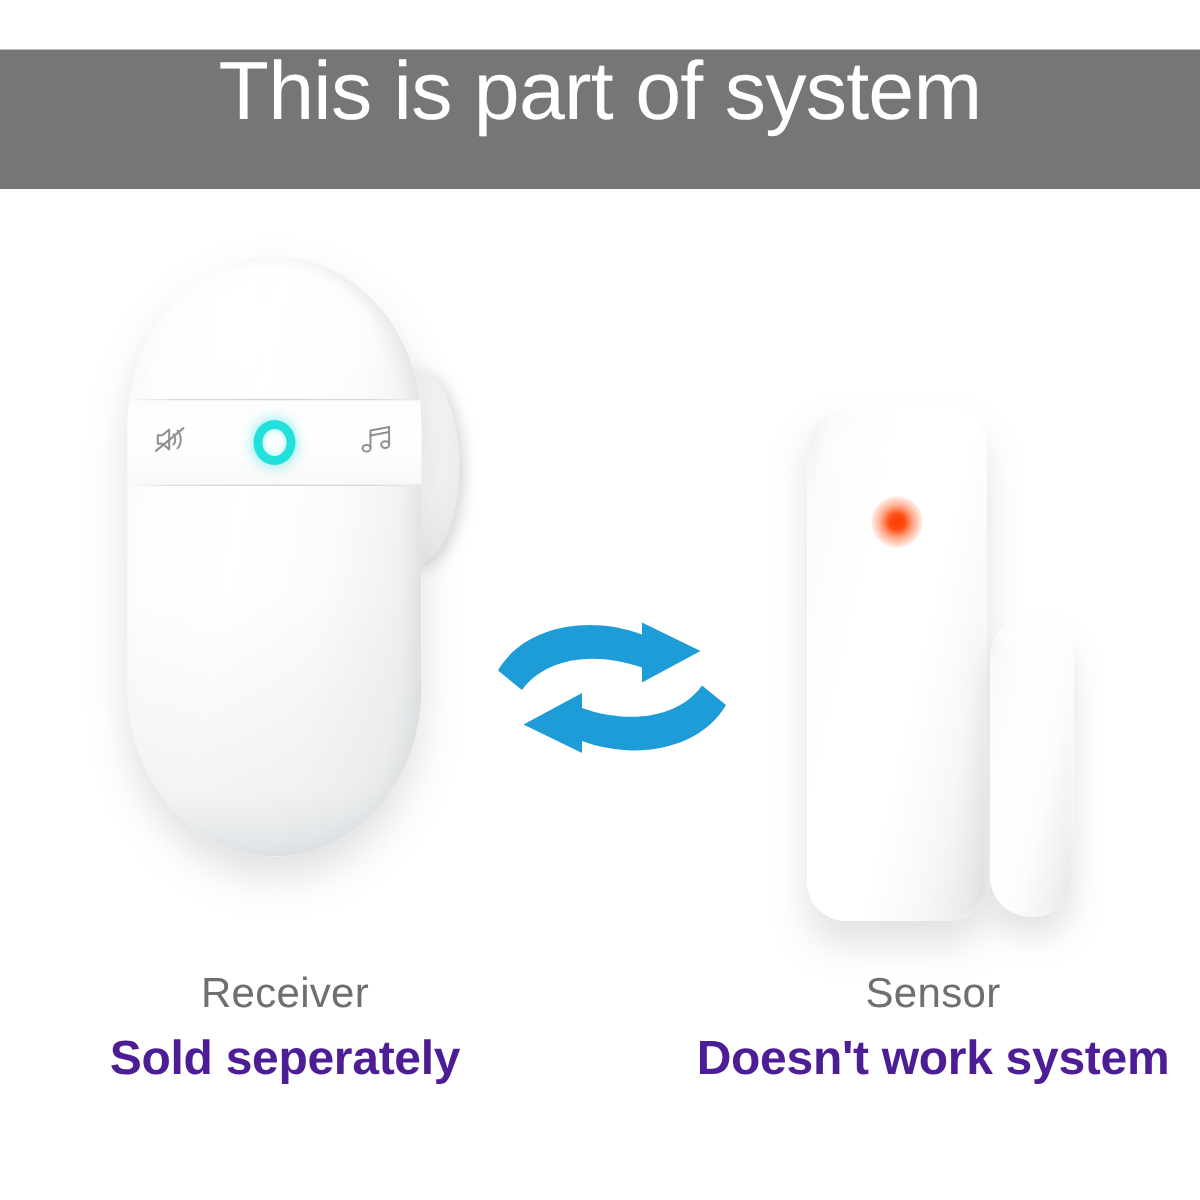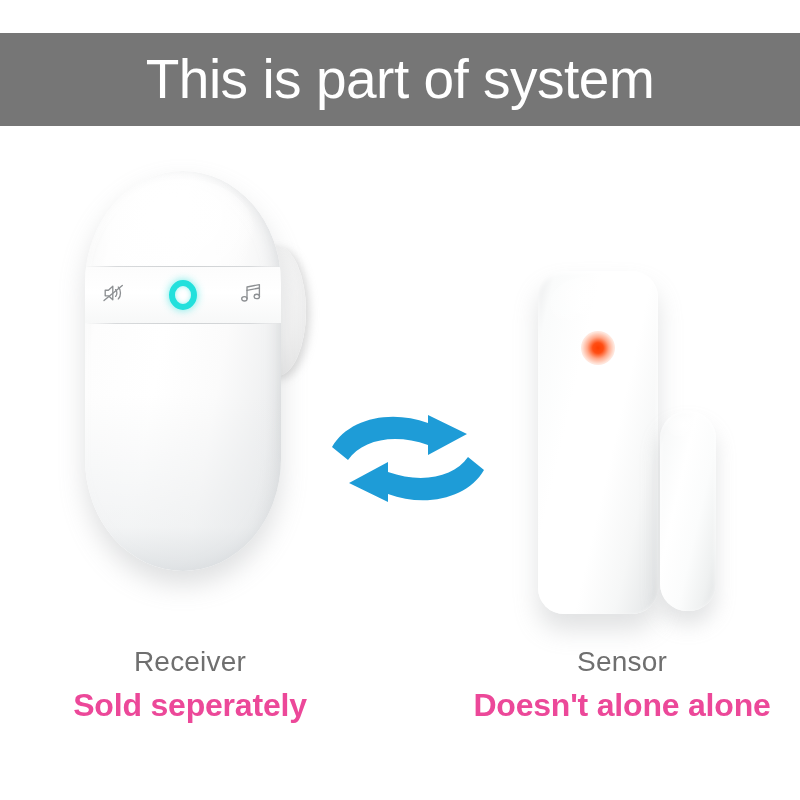--- a/index.html
+++ b/index.html
@@ -18,21 +18,20 @@
 
   
   #header-banner {
     position: absolute;
     left: 0;
     top: 33px;
     width: 800px;
     height: 93px;
     background: #767676;
     display: flex;
-    align-items: center;
     justify-content: center;
   }
   #header-title {
     color: #ffffff;
     font-size: 55px;
     font-weight: 400;
     letter-spacing: -0.5px;
     line-height: 1;
     white-space: nowrap;
   }
@@ -246,21 +245,21 @@
   #caption-left  { left: 30px;  width: 320px; }
   #caption-right { left: 457px; width: 330px; }
   .caption-name {
     color: #6f6f6f;
     font-size: 28px;
     font-weight: 400;
     line-height: 1.25;
     letter-spacing: 0.2px;
   }
   .caption-note {
-    color: #ec4899;
+    color: #4c1d95;
     font-size: 32px;
     font-weight: 700;
     line-height: 1.3;
     margin-top: 6px;
     letter-spacing: -0.2px;
   }
 </style>
 </head>
 <body>
 
@@ -340,16 +339,16 @@
     </div>
   </div>
 
   <div class="caption-block" id="caption-left">
     <div class="caption-name">Receiver</div>
     <div class="caption-note">Sold seperately</div>
   </div>
 
   <div class="caption-block" id="caption-right">
     <div class="caption-name">Sensor</div>
-    <div class="caption-note">Doesn't alone alone</div>
+    <div class="caption-note">Doesn't work system</div>
   </div>
 
 </div>
 
 </body></html>

